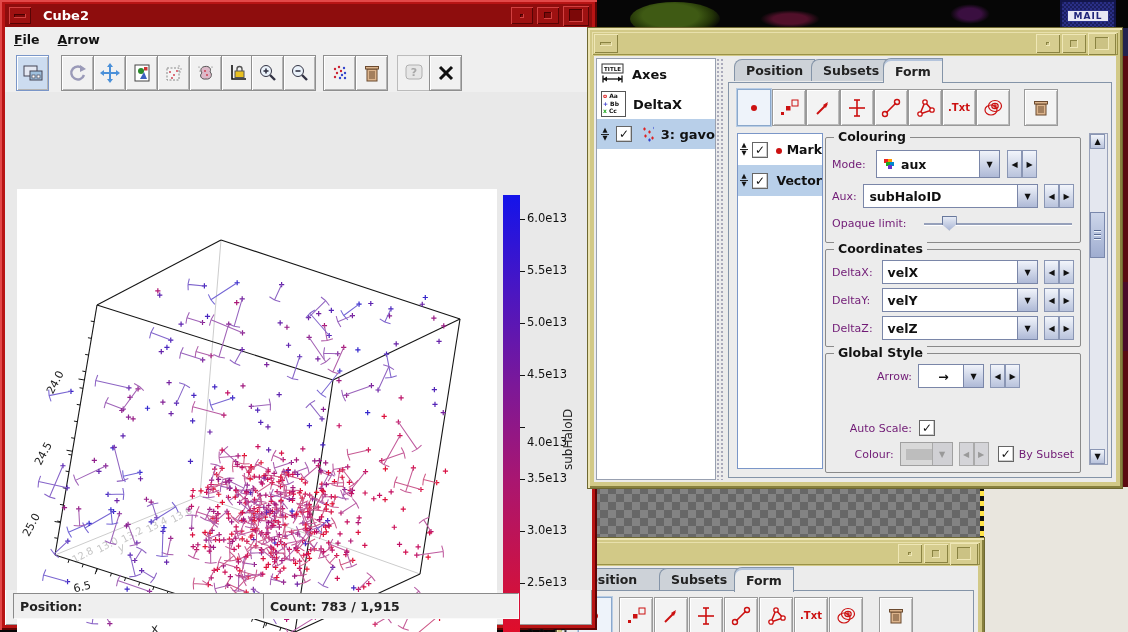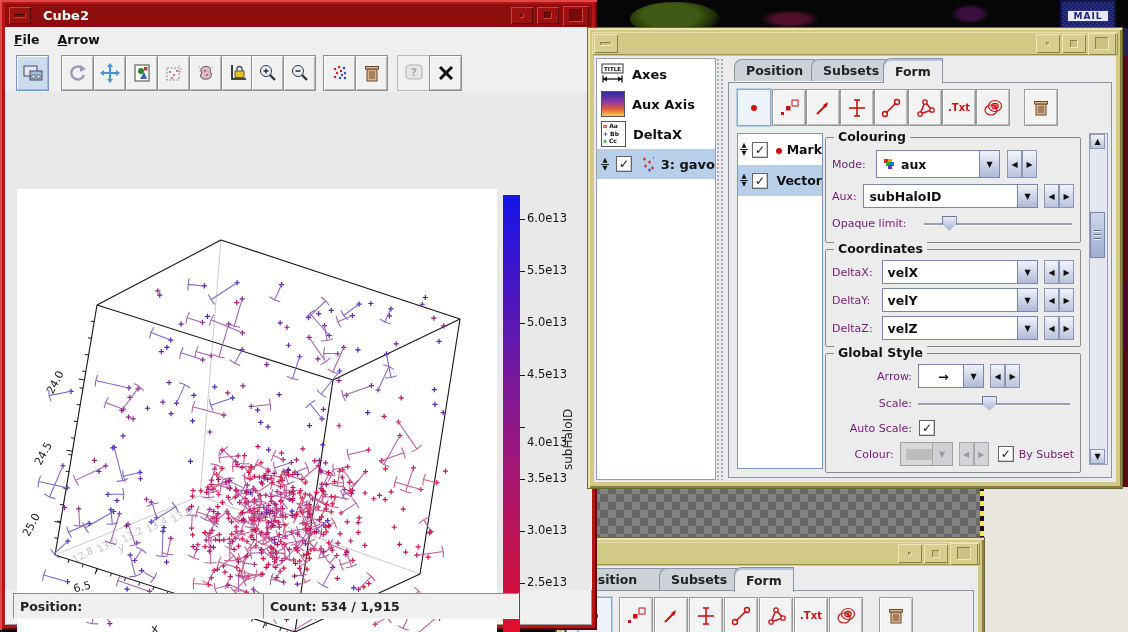--- a/index.html
+++ b/index.html
@@ -1238,21 +1238,21 @@
         <span class="cbtickline" style="left: 0px; top: 388px;"></span>
         <span class="cbtick" style="left: 7px; top: 380px;">2.5e13</span>
         <span class="cbtick" style="left: 7px; top: 432px;">2.0e13</span>
       </div>
     <div class="abs" id="cb-label">subHaloID</div>
   </div>
   <div class="abs inset" id="status-pos">
     <span>Position:</span>
     </div>
   <div class="abs inset" id="status-count">
-    <span>Count: 534 / 1,915</span>
+    <span>Count: 783 / 1,915</span>
     </div>
 </div>
 
 <div class="abs tanwin" id="style-window">
   <div class="tan-titlebar">
     <div class="tbtn" style="margin-left:2px">
         <span class="tglyph" style="width:12px;height:4px"></span>
       </div>
     <div style="flex:1"></div>
     <div class="tbtn">
@@ -1273,24 +1273,20 @@
             <rect x="1" y="2" width="21" height="9" fill="#fff" stroke="#333"></rect>
             <text x="11.5" y="9" text-anchor="middle" font-size="5.5" font-weight="bold" fill="#111">TITLE</text>
             <g stroke="#111" stroke-width="1.3">
               <line x1="2" y1="17" x2="21" y2="17"></line>
               <line x1="2" y1="13.5" x2="2" y2="20.5"></line>
               <line x1="21" y1="13.5" x2="21" y2="20.5"></line>
             </g>
             <path d="M2 17 l4 -2.5 v5 Z M21 17 l-4 -2.5 v5 Z" fill="#111"></path>
           </svg>
         <span>Axes</span>
-        </div>
-      <div class="stack-row">
-        <span style="width:22px;height:24px;border:1px solid #555;background:linear-gradient(#2a2aa0,#8838a8 40%,#e06038 72%,#f8d048)"></span>
-        <span>Aux Axis</span>
         </div>
       <div class="stack-row">
         <span style="width:22px;height:24px;border:1px solid #555;background:#fff;font-size:6px;line-height:7.5px;padding-left:1px;font-weight:bold"><span style="color:#d22">o</span> Aa<br><span style="color:#33c">+</span> Bb<br><span style="color:#2a2">x</span> Cc</span>
         <span>DeltaX</span>
         </div>
       <div class="stack-row sel">
         <span class="spinner">▲<i></i>▼</span>
         <span class="cb">✓</span>
         <svg width="22" height="20">
             <g stroke="#d22" stroke-width="1.2">
@@ -1507,27 +1503,20 @@
               <span class="cval" style="justify-content:center">
                 <span>→</span>
               </span>
               <span class="carr">▼</span>
             </div>
           <div class="shuttle" style="margin-left:6px">
               <span class="sbtn">◀</span>
               <span class="sbtn">▶</span>
             </div>
         </div>
-        <div class="frow" style="left:6px;top:40px;right:10px;height:18px">
-          <span class="flabel" style="width:80px;text-align:right">Scale:</span>
-          <div class="slider" style="margin-left:6px">
-              <div class="groove"></div>
-              <div class="thumb" style="left:42%"></div>
-            </div>
-        </div>
         <div class="frow" style="left:6px;top:64px;right:6px;height:20px">
           <span class="flabel" style="width:80px;text-align:right">Auto Scale:</span>
           <span class="cb" style="margin-left:7px">✓</span>
         </div>
         <div class="frow" style="left:20px;top:88px;right:6px;height:24px">
           <span class="flabel" style="width:80px;text-align:right">Colour:</span>
           <div class="combo dis" style="width:54px;margin-left:6px">
               <span class="cval">
                 <span style="width:26px;height:11px;background:#bdbdbd;display:inline-block"></span>
               </span>

